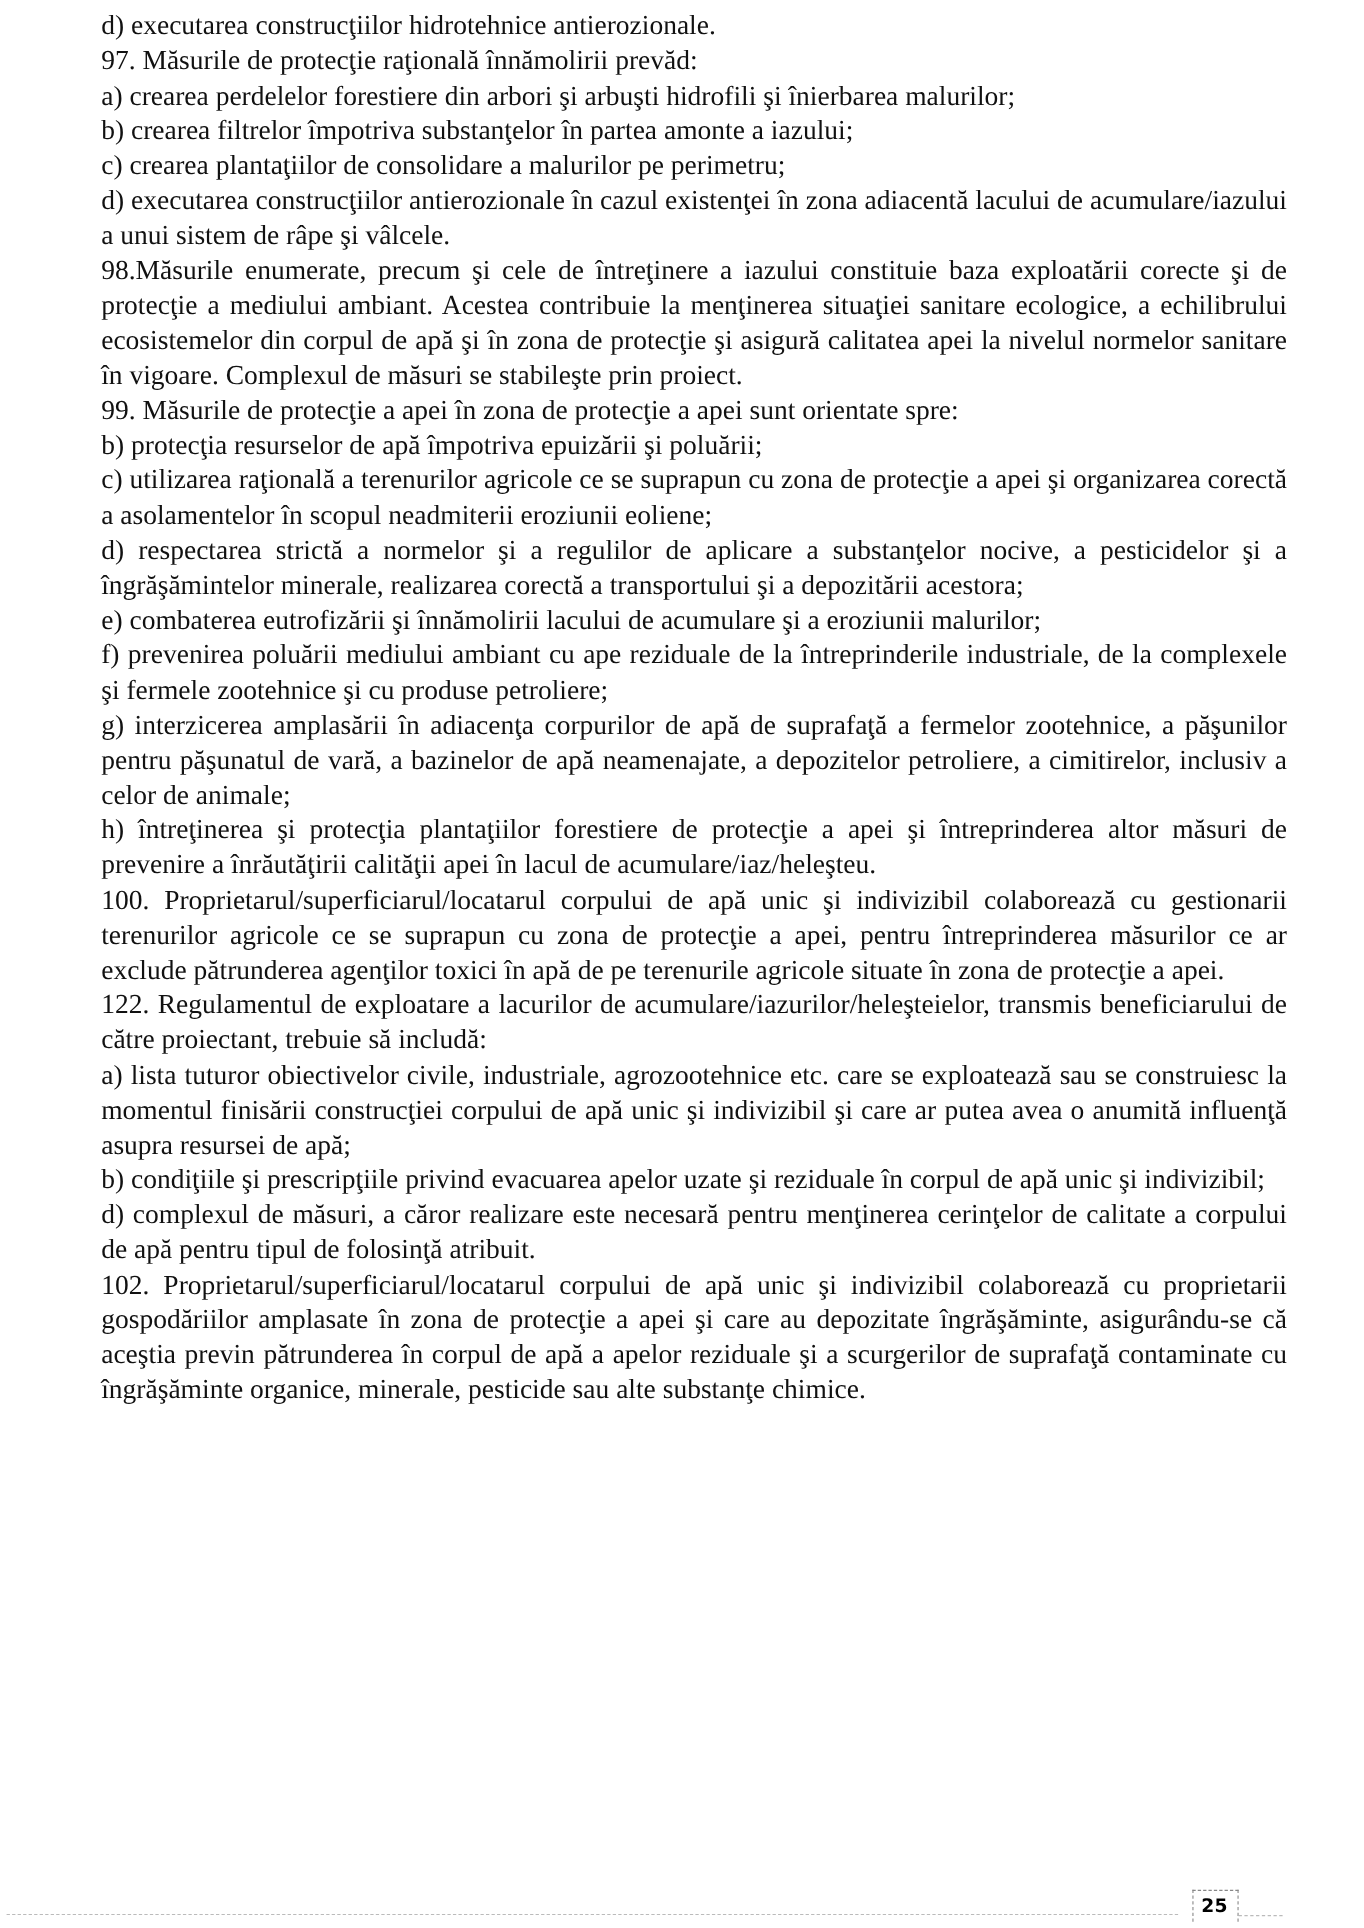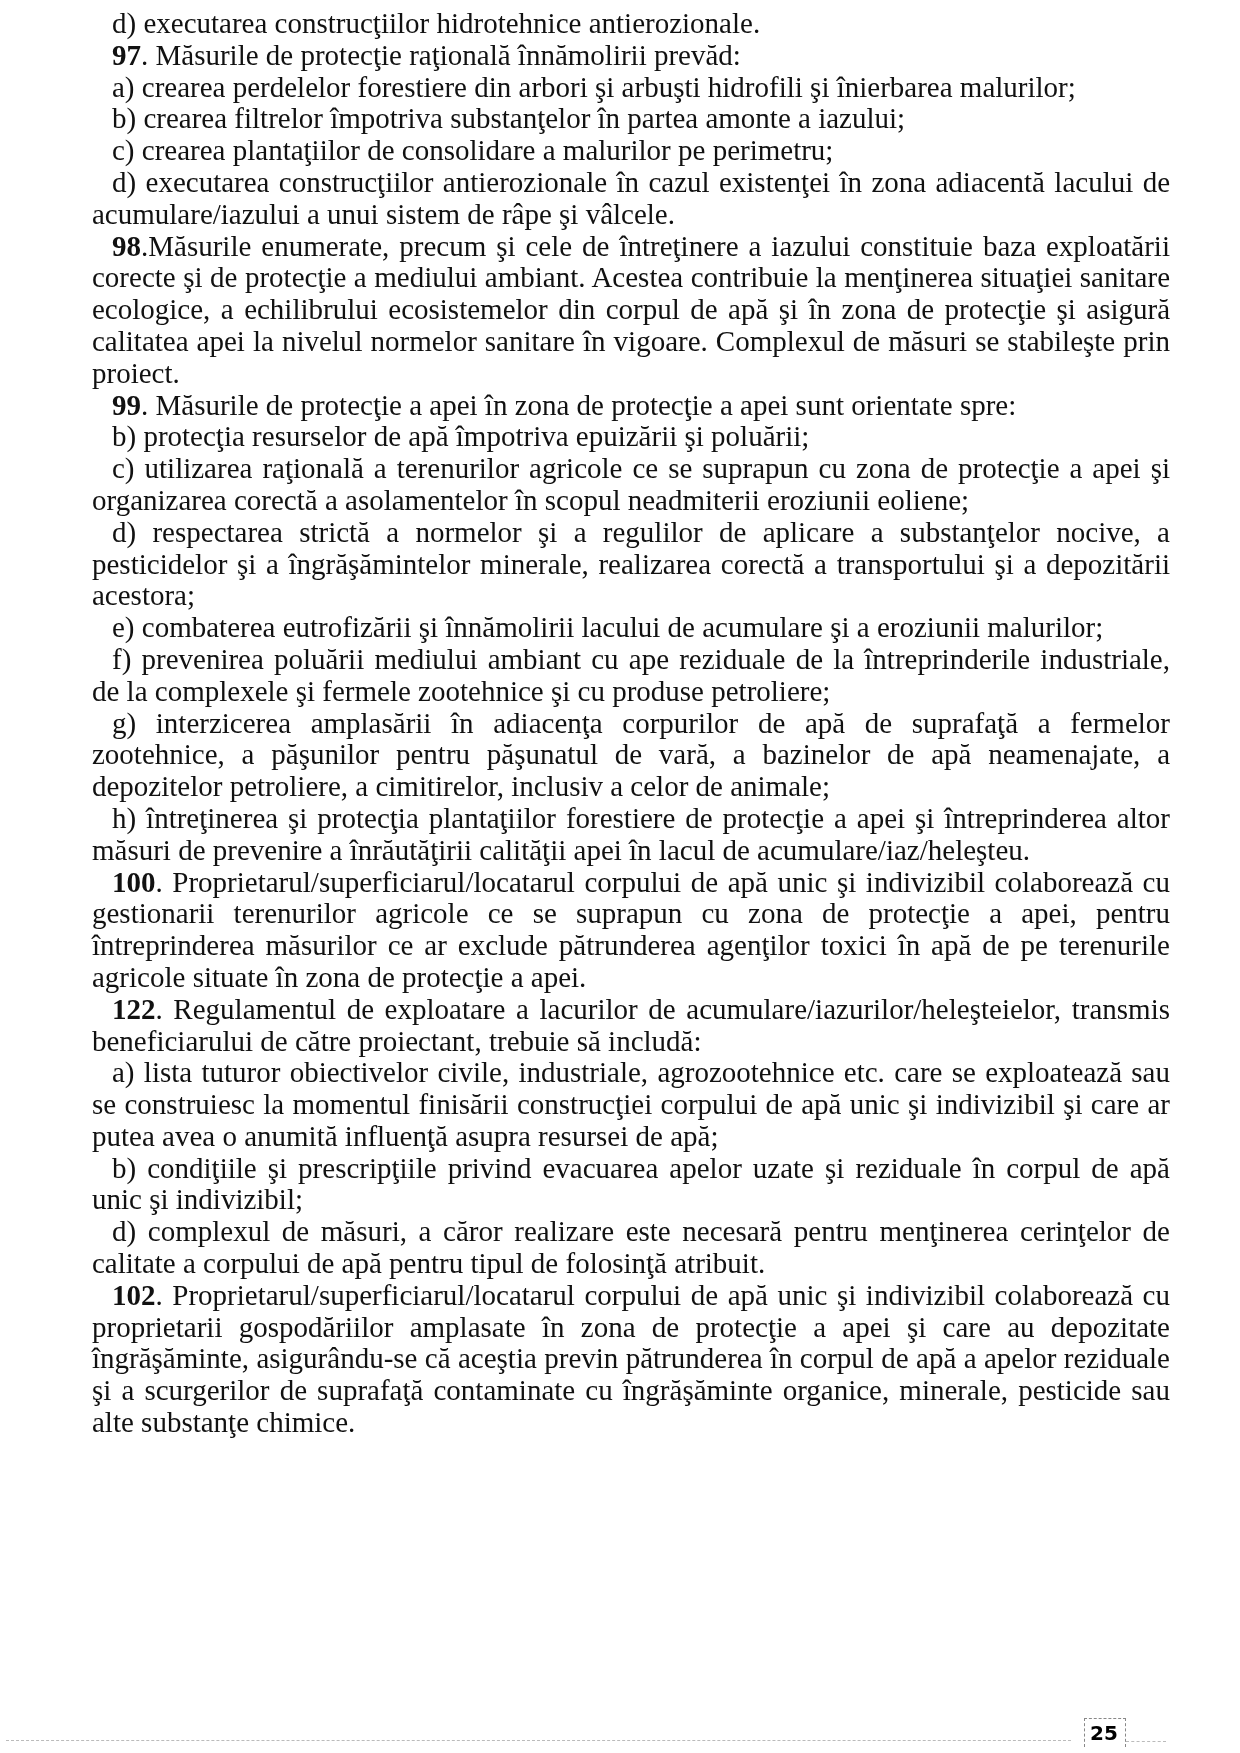--- a/index.html
+++ b/index.html
@@ -1,35 +1,35 @@
 <!DOCTYPE html>
 <html><head>
 <meta charset="utf-8">
 <style>
   html, body { margin: 0; padding: 0; background: #ffffff; }
   body { width: 1240px; height: 1753px; position: relative; overflow: hidden; }
   .page {
     position: absolute; left: 92px; top: 8px; width: 1078px;
     font-family: "Liberation Serif", "DejaVu Serif", serif;
-    font-size: 29px; line-height: 31.8px; color: #111;
+    font-size: 25px; line-height: 31.8px; color: #111;
   }
   .page p { margin: 0; text-align: justify; text-align-last: left; }
-  .num { font-weight: bold; margin-left: 20px; }
+  .num { font-weight: normal; }
   .footer-line {
     position: absolute; left: 6px; top: 1740px; width: 1065px; height: 0;
     border-top: 1px dashed #bbb;
   }
   .page-box {
     position: absolute; left: 1084px; top: 1718px; width: 40px; height: 28px;
     border-top: 1px dashed #888; border-left: 1px dashed #888; border-right: 1px dashed #888;
   }
   .page-number {
     position: absolute; left: 1084px; top: 1718px; width: 40px; height: 28px;
     text-align: center; line-height: 30px;
-    font-family: "DejaVu Sans", sans-serif; font-weight: bold; font-size: 20px; color: #000;
+    font-family: "DejaVu Sans", sans-serif; font-weight: bold; font-size: 17px; color: #000;
   }
   .footer-line-right {
     position: absolute; left: 1126px; top: 1741px; width: 40px; height: 0;
     border-top: 1px dashed #bbb;
   }
 </style>
 </head>
 <body>
 
 <div class="page">

